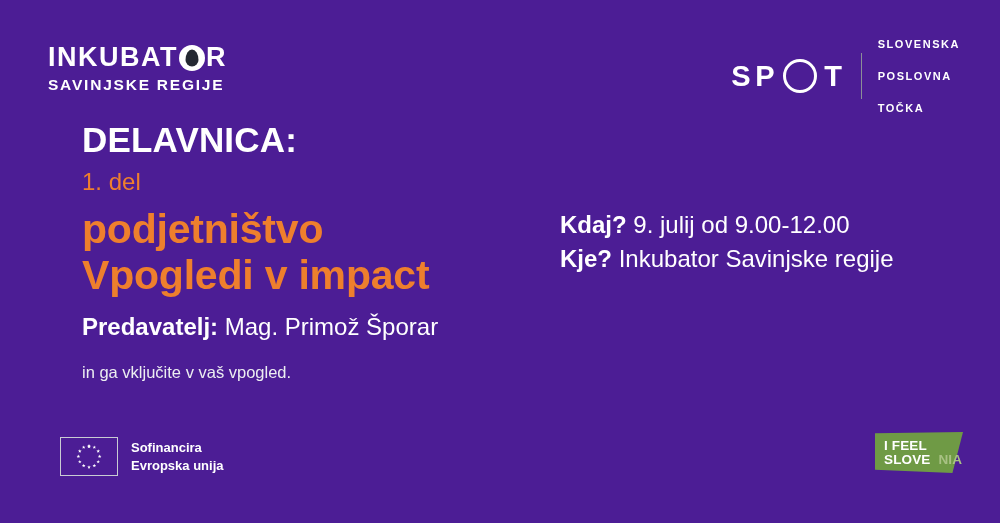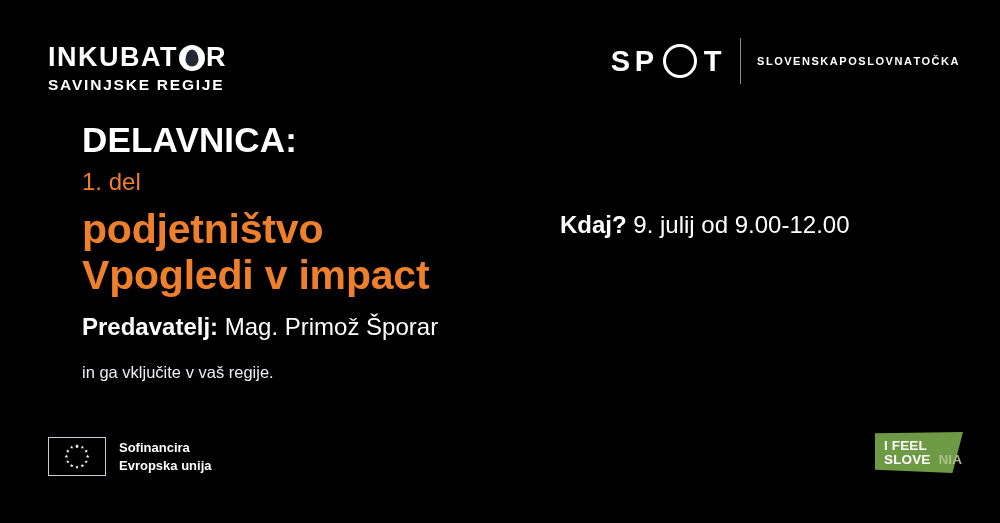--- a/index.html
+++ b/index.html
@@ -6,21 +6,21 @@
   html,body { background:#14161c; }
   body {
     font-family:"Liberation Sans", sans-serif;
     -webkit-font-smoothing:antialiased;
   }
 
   .poster {
     position:relative;
     width:1000px;
     height:523px;
-    background:#000000;
+    background:#4c1d95;
     overflow:hidden;
   }
 
   
   .inkubator-logo {
     position:absolute;
     left:48px;
     top:44px;
     line-height:1;
     user-select:none;
@@ -82,22 +82,22 @@
     margin:0 7px 0 4px;
   }
   .spot-divider {
     width:1px;
     height:46px;
     background:#8b8e97;
     margin:0 16px 0 14px;
   }
   .spot-words {
     display:flex;
-    flex-direction:row;
-    gap:0;
+    flex-direction:column;
+    gap:20px;
     color:#ffffff;
     font-size:11px;
     font-weight:bold;
     letter-spacing:0.14em;
   }
 
   
   .left-col { position:absolute; left:82px; top:122px; width:470px; }
 
   .eyebrow {
@@ -151,21 +151,21 @@
     color:#ffffff;
     line-height:1.42;
     white-space:nowrap;
   }
   .detail-line b { font-weight:bold; }
   .detail-line span { font-weight:normal;text-align:center; }
 
   
   .eu-block {
     position:absolute;
-    left:48px;
+    left:60px;
     bottom:47px;
     display:flex;
     align-items:center;
   }
   .eu-flag {
     position:relative;
     width:58px; height:39px;
     border:1px solid #c9ccd3;
   }
   .eu-flag svg { display:block; width:100%; height:100%; }
@@ -238,28 +238,32 @@
     <div class="part-label">1. del</div>
     <div class="headline">
       <div>podjetništvo</div>
       <div>Vpogledi v impact</div>
     </div>
     <div class="presenter">
       <b>Predavatelj:</b>
       <span>Mag. Primož Šporar</span>
     </div>
     <div class="blurb">
-      <div>in ga vključite v vaš regije.</div>
+      <div>in ga vključite v vaš vpogled.</div>
     </div>
   </div>
 
   <div class="right-col">
     <div class="detail-line">
       <b>Kdaj?</b>
       <span>9. julij od 9.00-12.00</span>
+    </div>
+    <div class="detail-line">
+      <b>Kje?</b>
+      <span>Inkubator Savinjske regije</span>
     </div>
   </div>
 
   <div class="eu-block">
     <div class="eu-flag">
       <svg viewBox="0 0 58 39" aria-hidden="true">
         <g fill="#ffffff">
           <polygon points="29,7.2 29.85,9.75 32.5,9.75 30.35,11.3 31.2,13.85 29,12.3 26.8,13.85 27.65,11.3 25.5,9.75 28.15,9.75" transform="translate(0,-0.2) scale(0.62) translate(17.8,4)"></polygon>
         </g>
         <g fill="#ffffff" id="eustars">

